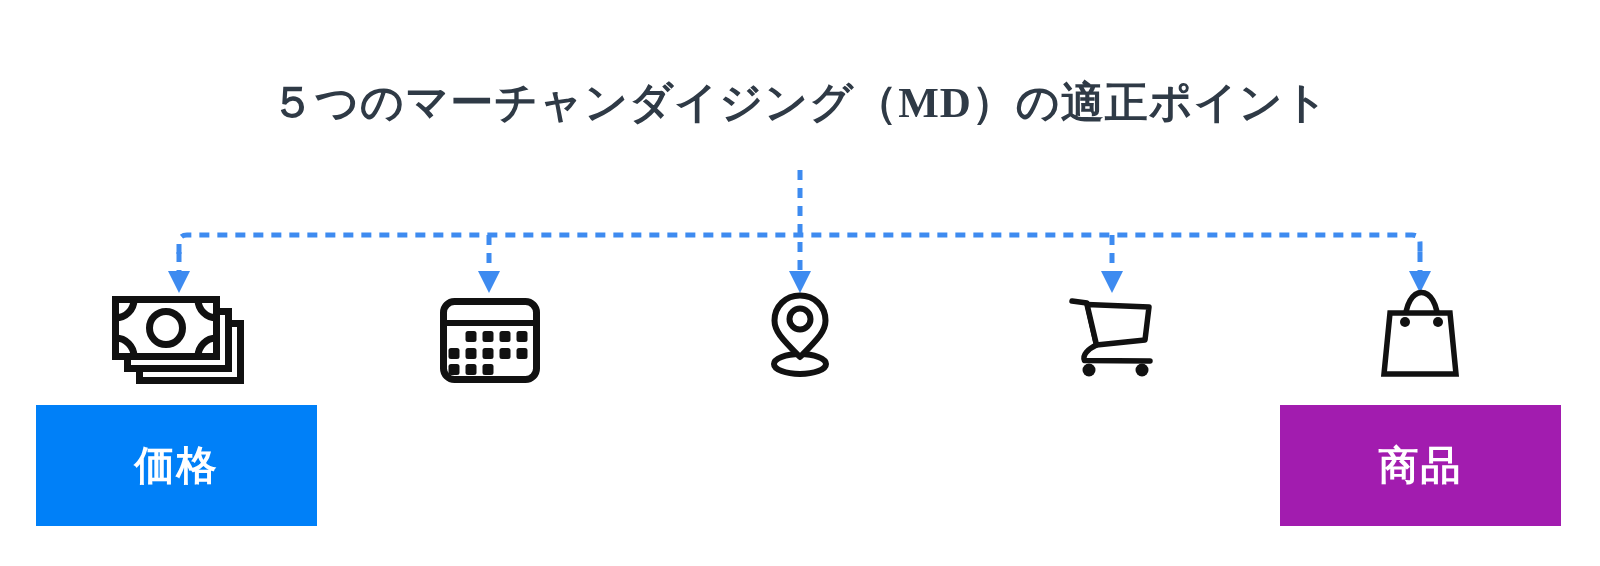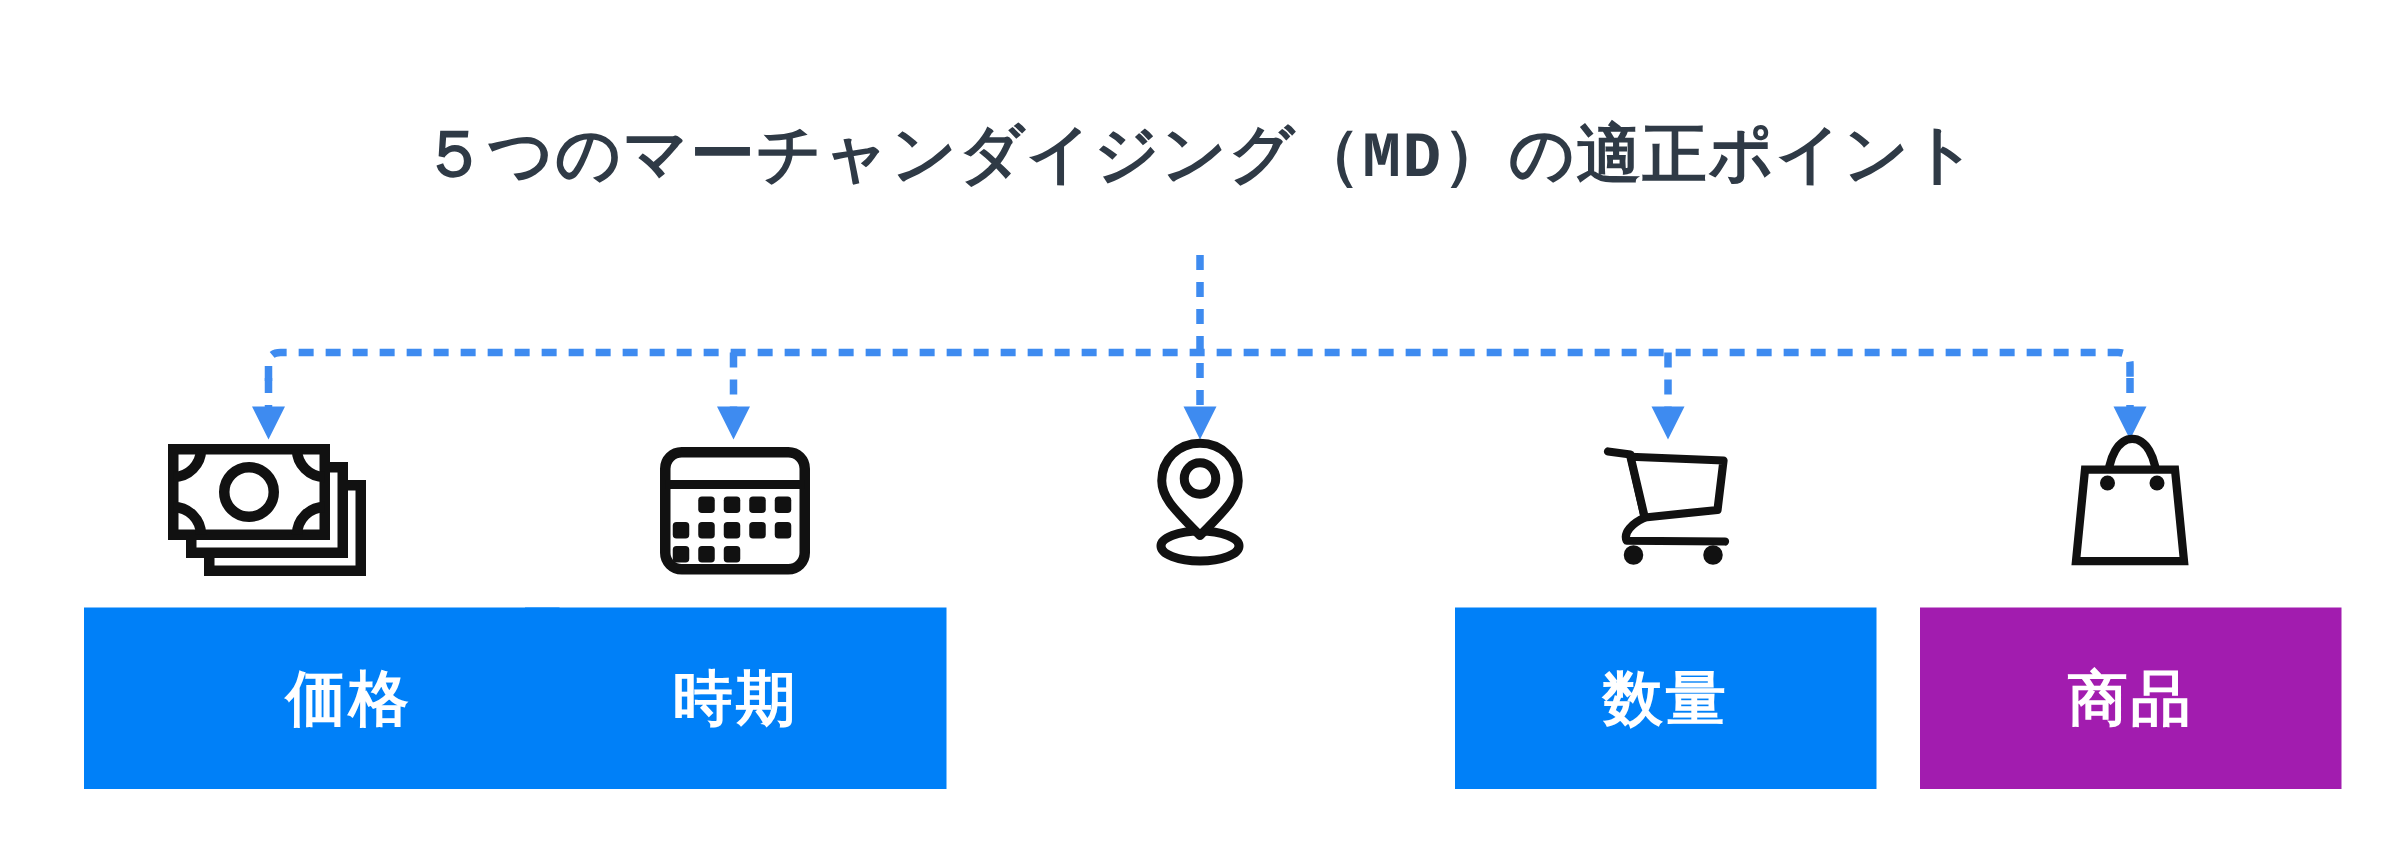--- a/index.html
+++ b/index.html
@@ -1,21 +1,21 @@
 <!DOCTYPE html>
 <html><head>
 <meta charset="utf-8">
 <style>
   html,body{margin:0;padding:0;background:#ffffff;}
   .canvas{
     position:relative;
     width:1600px;height:566px;
     background:#ffffff;
     overflow:hidden;
-    font-family:Liberation Mono, monospace;
+    font-family:Liberation Serif, serif;
   }
   .title{
     position:absolute;
     top:74px;left:0;width:100%;
     text-align:center;
     font-size:43px;
     font-weight:700;
     letter-spacing:1px;
     color:#2F3A46;
     white-space:nowrap;
@@ -33,21 +33,21 @@
     width:281px;height:121px;
     background:#0080F8;
     display:flex;align-items:center;justify-content:center;
   }
   .md-box .lbl{
     color:#FFFFFF;
     font-size:40px;
     font-weight:700;
     letter-spacing:2px;
   }
-  .box-1{left:56px;padding-left:36px;}
+  .box-1{left:36px;}
   .box-2{left:350px;}
   .box-3{left:660px;}
   .box-4{left:970px;}
   .box-5{left:1280px;}
 </style>
 </head>
 <body>
 
 <div class="canvas">
 
@@ -122,23 +122,17 @@
   <svg class="icon-svg icon-bag" width="82" height="96" viewBox="0 0 82 96">
     <path d="M 25 40 C 25 -2 58 -2 58 40" fill="none" stroke="#111111" stroke-width="5.5" stroke-linecap="round"></path>
     <path d="M 10 29 L 70 29 L 76 90 L 4 90 Z" fill="#ffffff" stroke="#111111" stroke-width="5.5" stroke-linejoin="miter"></path>
     <circle cx="25" cy="38" r="5" fill="#111111"></circle>
     <circle cx="58" cy="38" r="5" fill="#111111"></circle>
   </svg>
 
   <div class="md-box box-1" style="background: rgb(0, 128, 248);">
     <span class="lbl">価格</span>
   </div>
-  <div class="md-box box-2" style="background: rgb(0, 128, 248);">
-    <span class="lbl">時期</span>
-  </div>
-  <div class="md-box box-4" style="background: rgb(0, 128, 248);">
-    <span class="lbl">数量</span>
-  </div>
   <div class="md-box box-5" style="background: #a21caf;">
     <span class="lbl">商品</span>
   </div>
 
 </div>
 
 </body></html>

